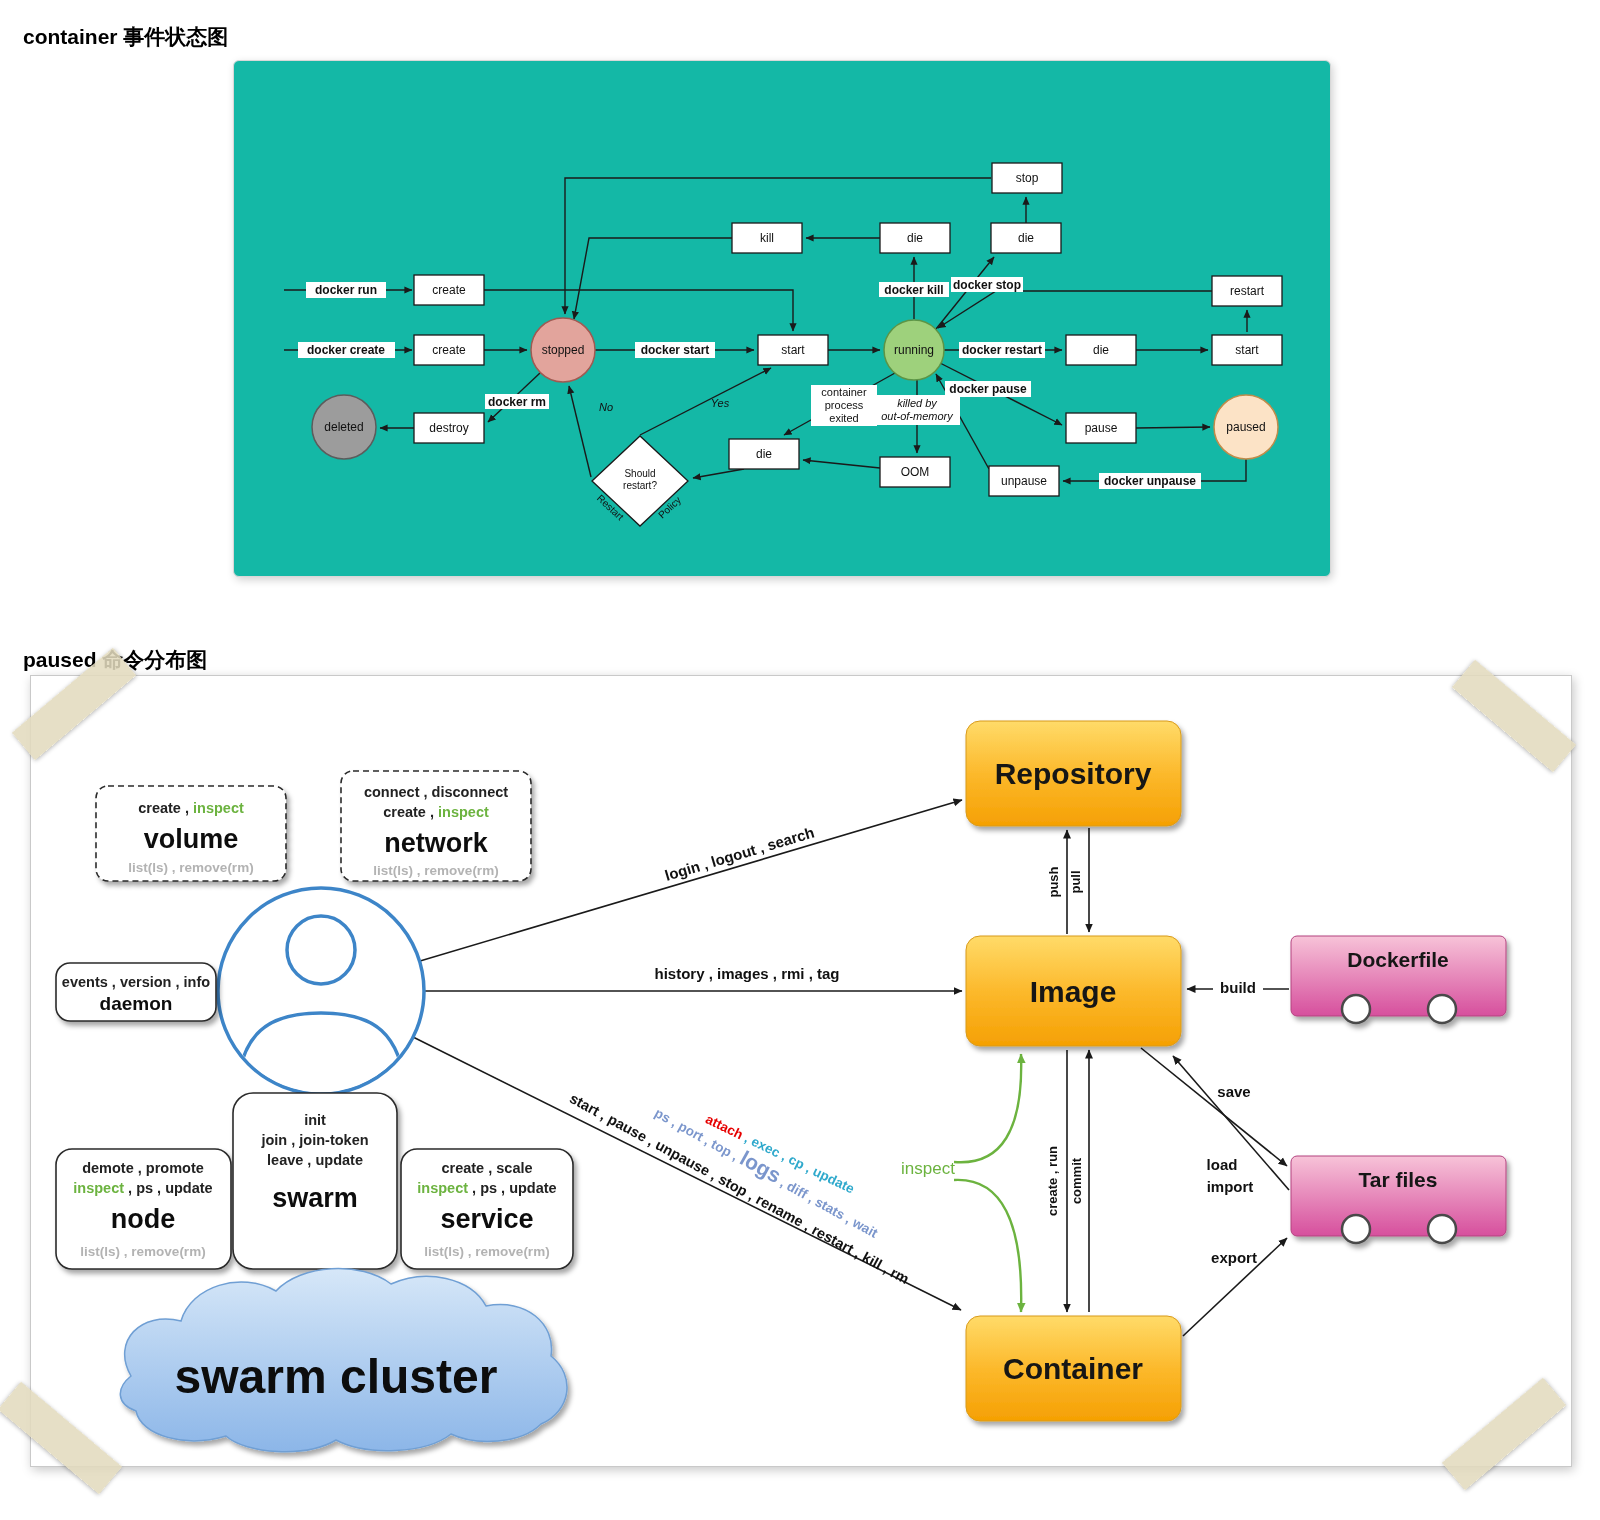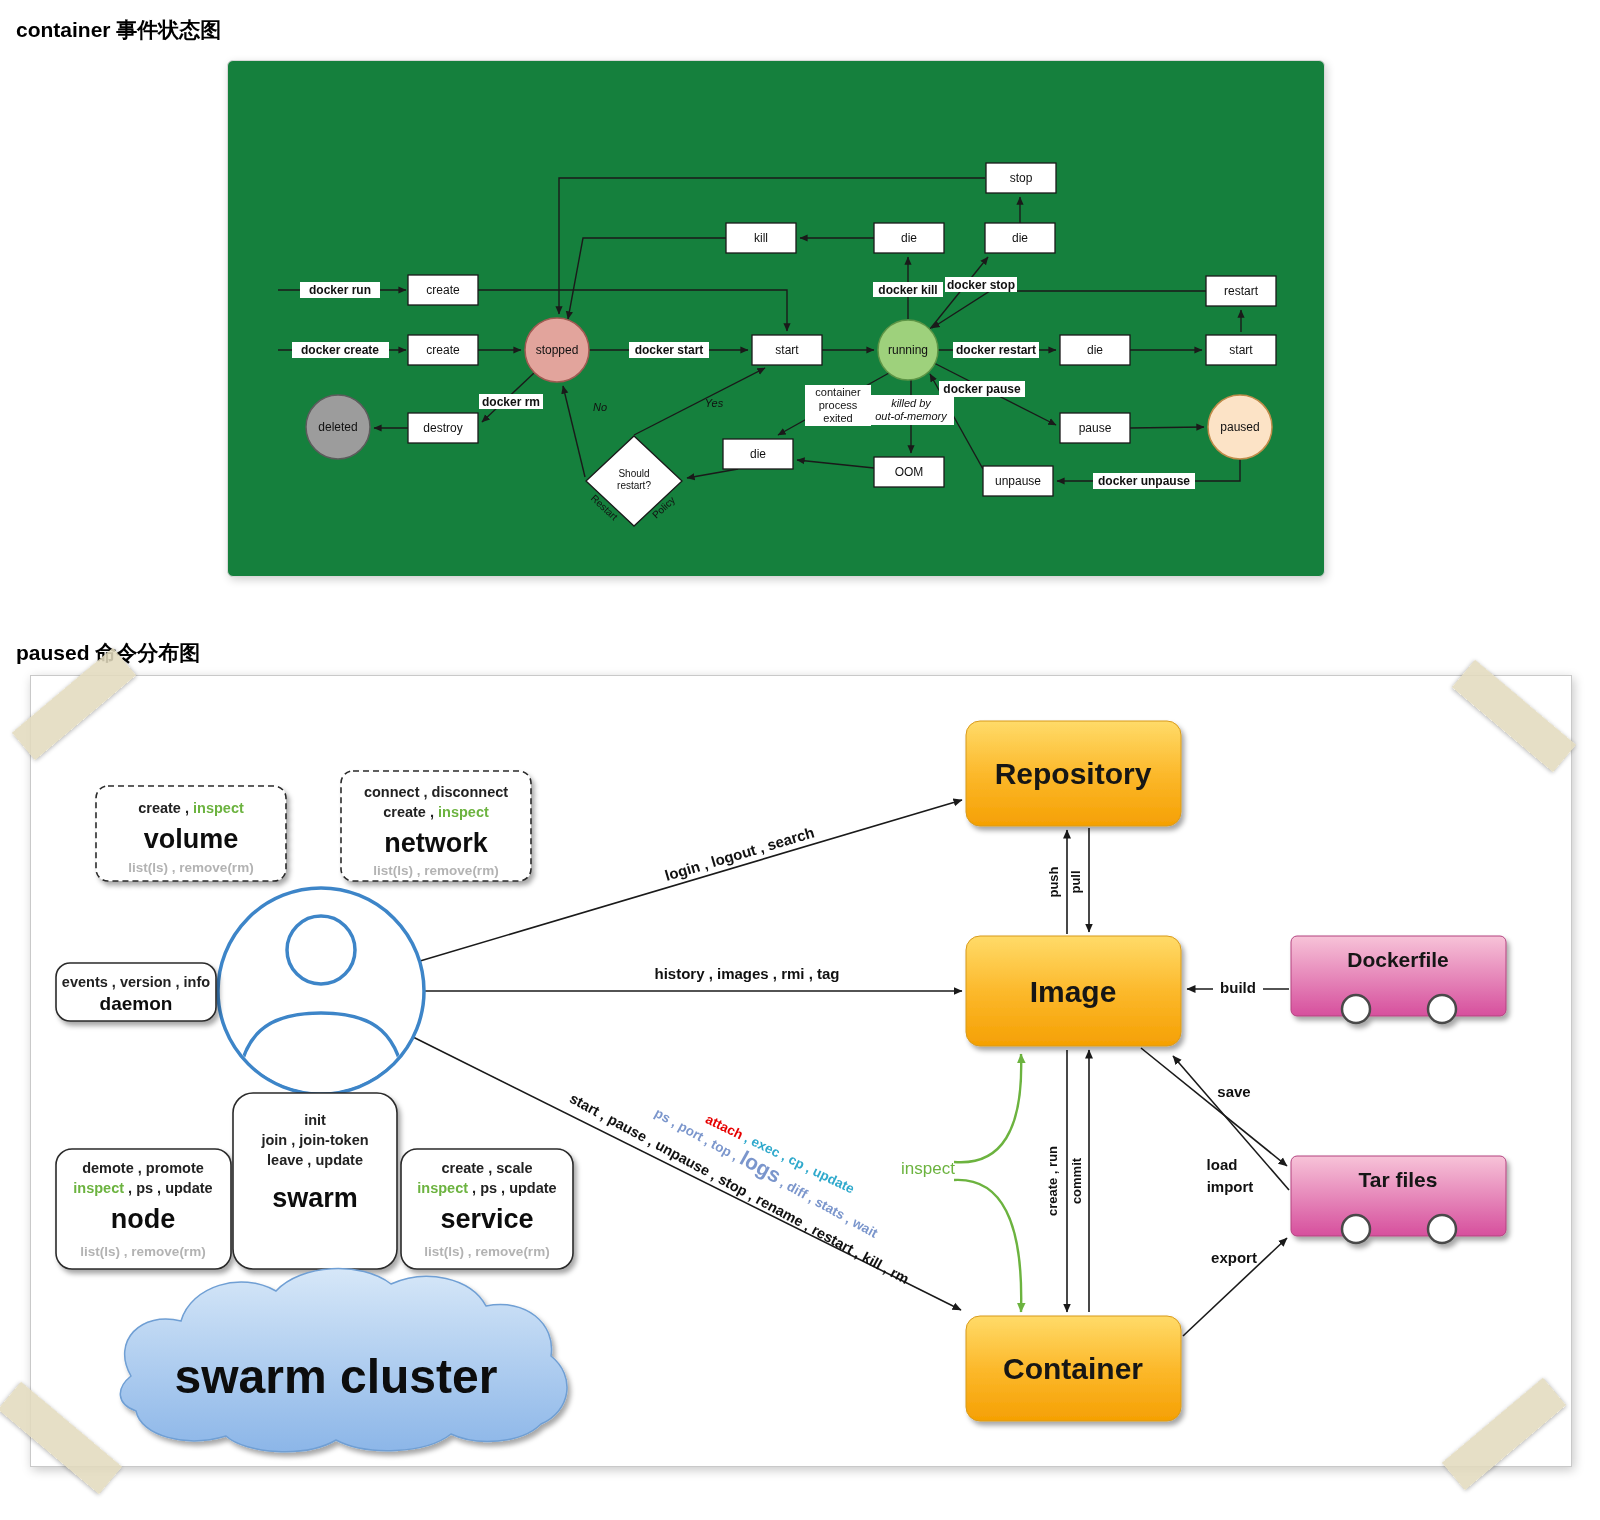--- a/index.html
+++ b/index.html
@@ -1,20 +1,20 @@
 <!DOCTYPE html>
 <html><head>
 <meta charset="utf-8">
 <style>
   html,body{margin:0;padding:0;background:#fff;font-family:"Liberation Sans",sans-serif;}
   body{position:relative;width:1600px;height:1520px;overflow:hidden;}
-  .sec-title{position:absolute;left:8px;margin:8px;font-size:21px;font-weight:bold;color:#000;}
+  .sec-title{position:absolute;left:8px;margin:15px;font-size:21px;font-weight:bold;color:#000;}
   #title1{top:8px;}
   #title2{top:631px;}
-  .card1{position:absolute;left:227px;top:60px;width:1096px;height:515px;background:#15803d;border:1px solid #d8d8d8;border-radius:6px;box-shadow:2px 3px 9px rgba(0,0,0,.18);z-index:1;}
+  .card1{position:absolute;left:233px;top:60px;width:1096px;height:515px;background:#14b8a6;border:1px solid #d8d8d8;border-radius:6px;box-shadow:2px 3px 9px rgba(0,0,0,.18);z-index:1;}
   .panel2{position:absolute;left:30px;top:675px;width:1540px;height:790px;background:#fff;border:1px solid #c9c9c9;box-shadow:2px 3px 10px rgba(0,0,0,.22);z-index:1;}
   svg{display:block;font-family:"Liberation Sans",sans-serif;}
   .tape{position:absolute;width:132px;height:36px;background:rgba(226,218,189,.87);box-shadow:0 1px 4px rgba(0,0,0,.28);z-index:3;}
   #tapeTL{left:8px;top:686px;transform:rotate(-40deg);}
   #tapeTR{left:1448px;top:698px;transform:rotate(40deg);}
   #tapeBL{left:-6px;top:1420px;transform:rotate(40deg);}
   #tapeBR{left:1438px;top:1416px;transform:rotate(-40deg);}
   
   .bx{fill:#fff;stroke:#1a1a1a;stroke-width:1.3;}
   .nt{font-size:12px;text-anchor:middle;fill:#111;}

